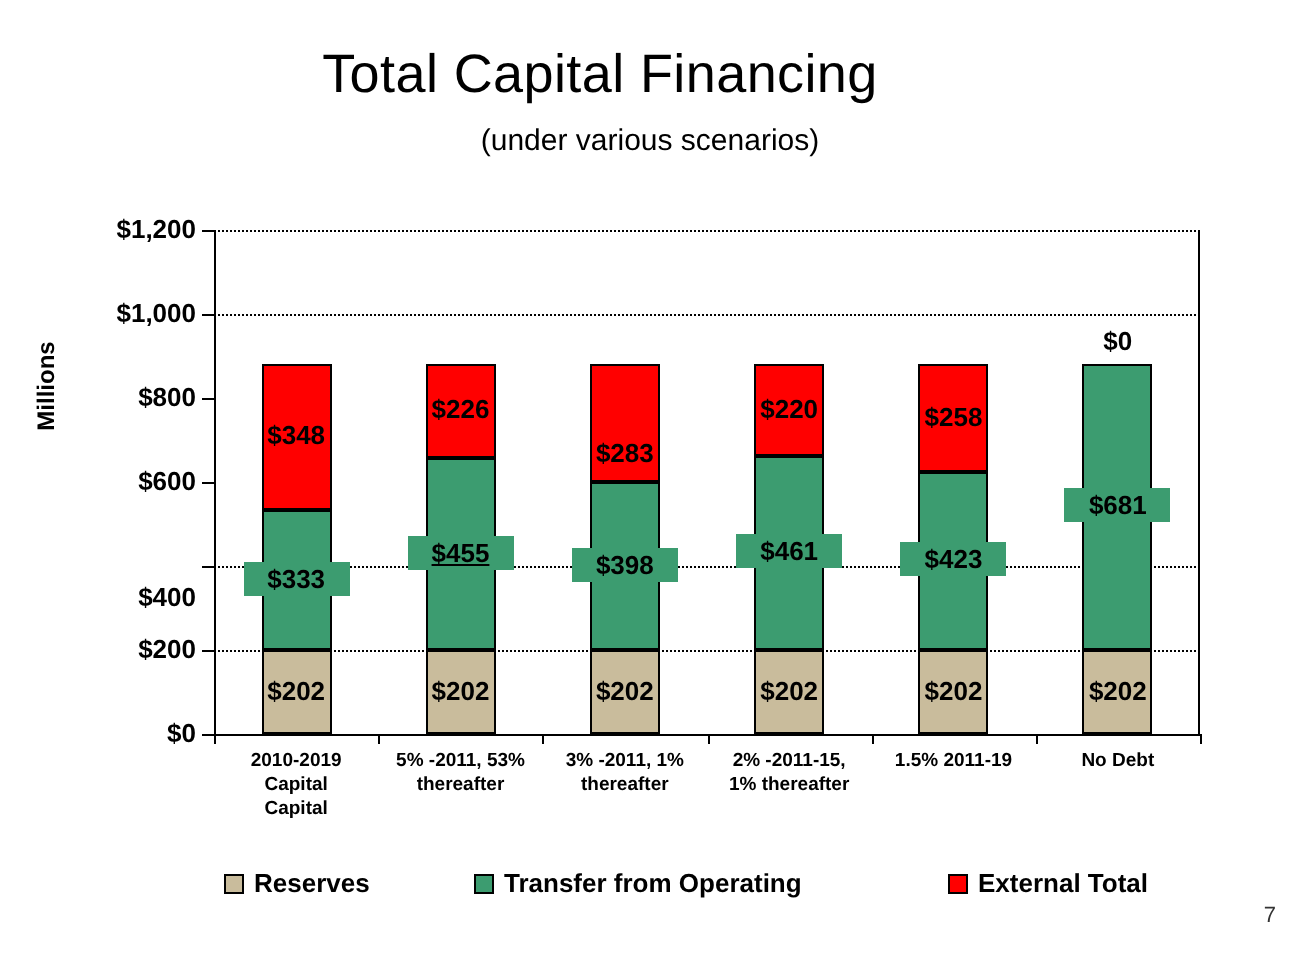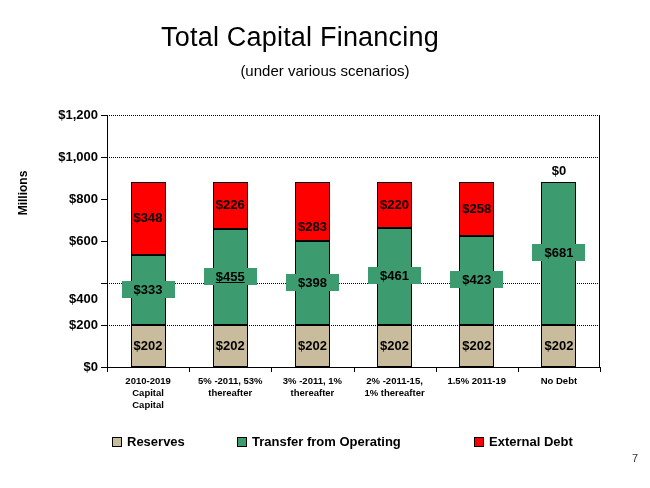--- a/index.html
+++ b/index.html
@@ -252,18 +252,18 @@
       <div class="legend-item" style="left: 5px;">
         <span class="legend-swatch" style="background: rgb(201, 188, 156);"></span>
         <span class="legend-text">Reserves</span>
       </div>
       <div class="legend-item" style="left: 130px;">
         <span class="legend-swatch" style="background: rgb(60, 156, 112);"></span>
         <span class="legend-text">Transfer from Operating</span>
       </div>
       <div class="legend-item" style="left: 367px;">
         <span class="legend-swatch" style="background: rgb(255, 0, 0);"></span>
-        <span class="legend-text">External Debt</span>
+        <span class="legend-text">External Total</span>
       </div>
     </div>
 
   <div id="slide-number">7</div>
 </div>
 
 </body></html>

